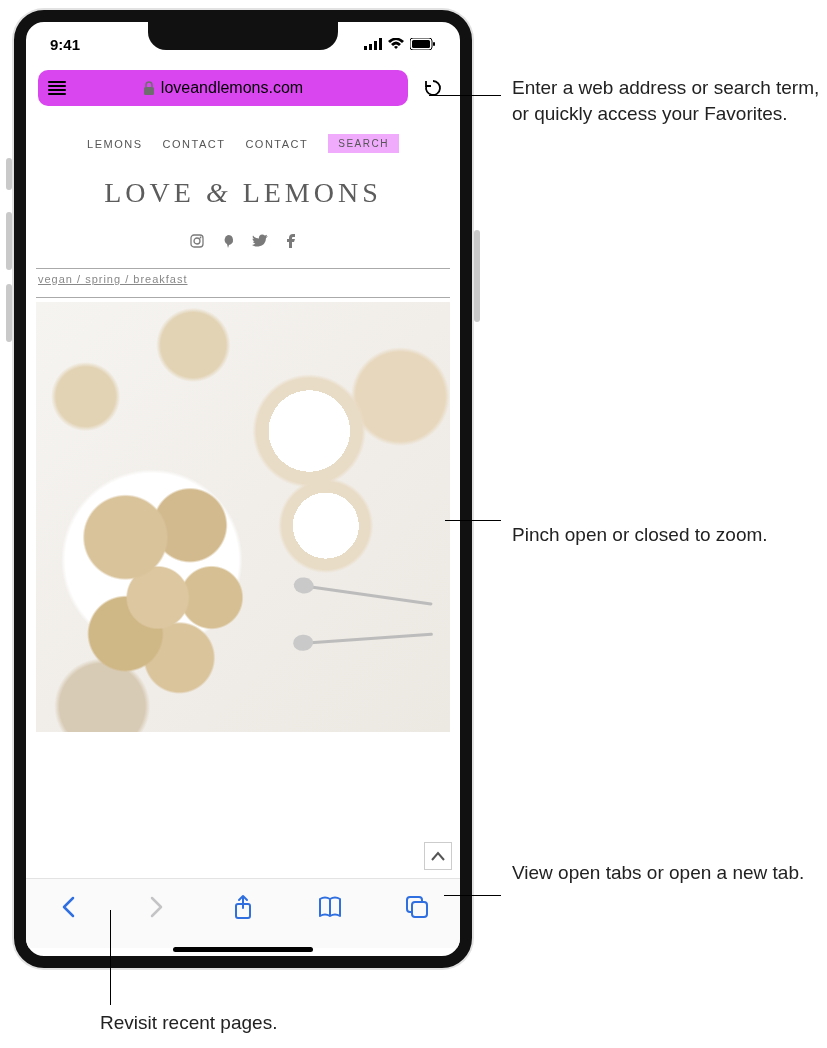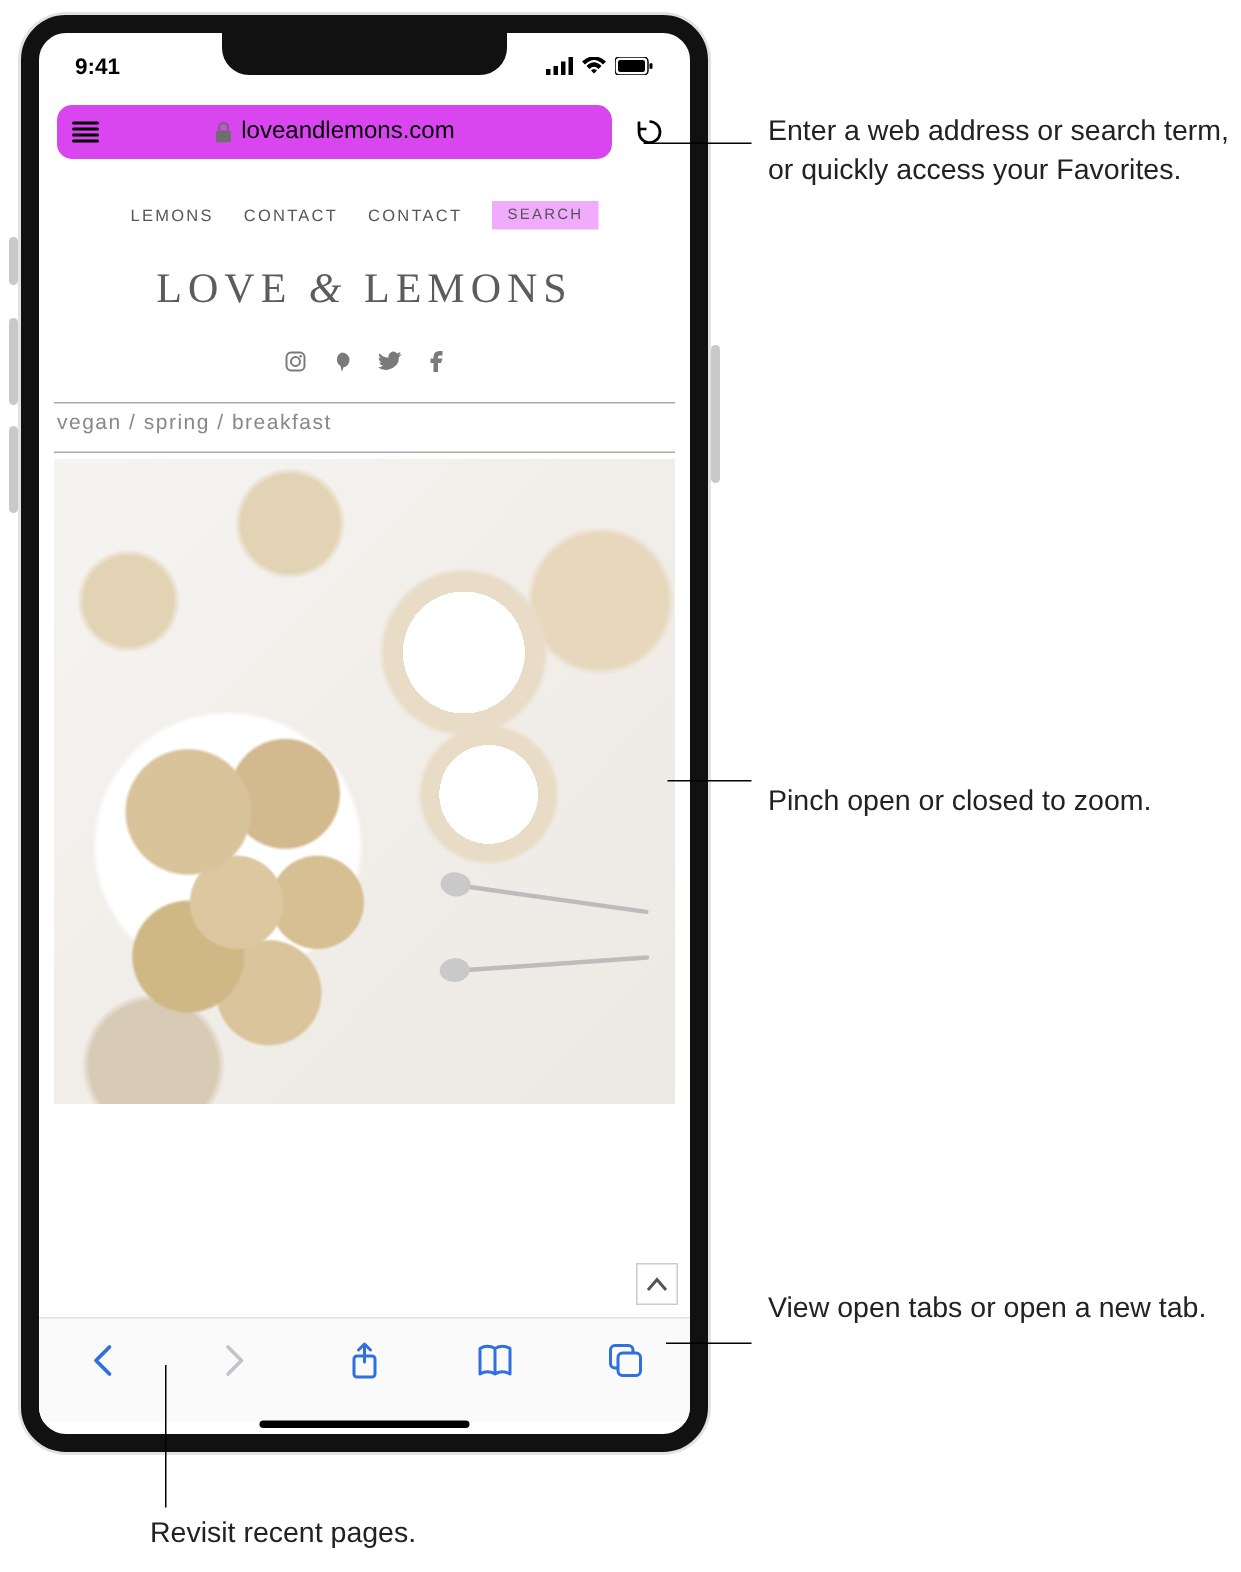--- a/index.html
+++ b/index.html
@@ -91,21 +91,21 @@
   }
   .brand .amp { font-style:italic; font-family: Georgia, serif; }
   .socials { display:flex; gap:18px; justify-content:center; padding:10px 0 16px 0; color:#7a7a7a; font-size:14px; }
 
   .rule { border-top:1px solid #aaa; margin:4px 10px; }
   .recipe-title {
     font-family: Georgia, "Times New Roman", serif;
     font-size:22px; color:#444; padding:6px 12px 2px 12px;
   }
   .recipe-tags {
-    font-size:14px; letter-spacing:1px; color:#888; padding:0 12px 8px 12px;
+    font-size:11px; letter-spacing:1px; color:#888; padding:0 12px 8px 12px;text-decoration:underline;
   }
   .hero {
     margin:4px 10px 0 10px; height:430px;
     background:
       radial-gradient(circle at 28% 60%, #fff 0 22%, rgba(0,0,0,0) 23%),
       radial-gradient(circle at 66% 30%, #fff 0 10%, #e9dcc6 10% 13%, rgba(0,0,0,0) 14%),
       radial-gradient(circle at 88% 22%, #e7d7bc 0 9%, rgba(0,0,0,0) 10%),
       radial-gradient(circle at 70% 52%, #fff 0 9%, #e9dcc6 9% 12%, rgba(0,0,0,0) 13%),
       radial-gradient(circle at 16% 94%, #d8cbb5 0 8%, rgba(0,0,0,0) 9%),
       radial-gradient(circle at 38% 10%, #e2d3b5 0 7%, rgba(0,0,0,0) 8%),

